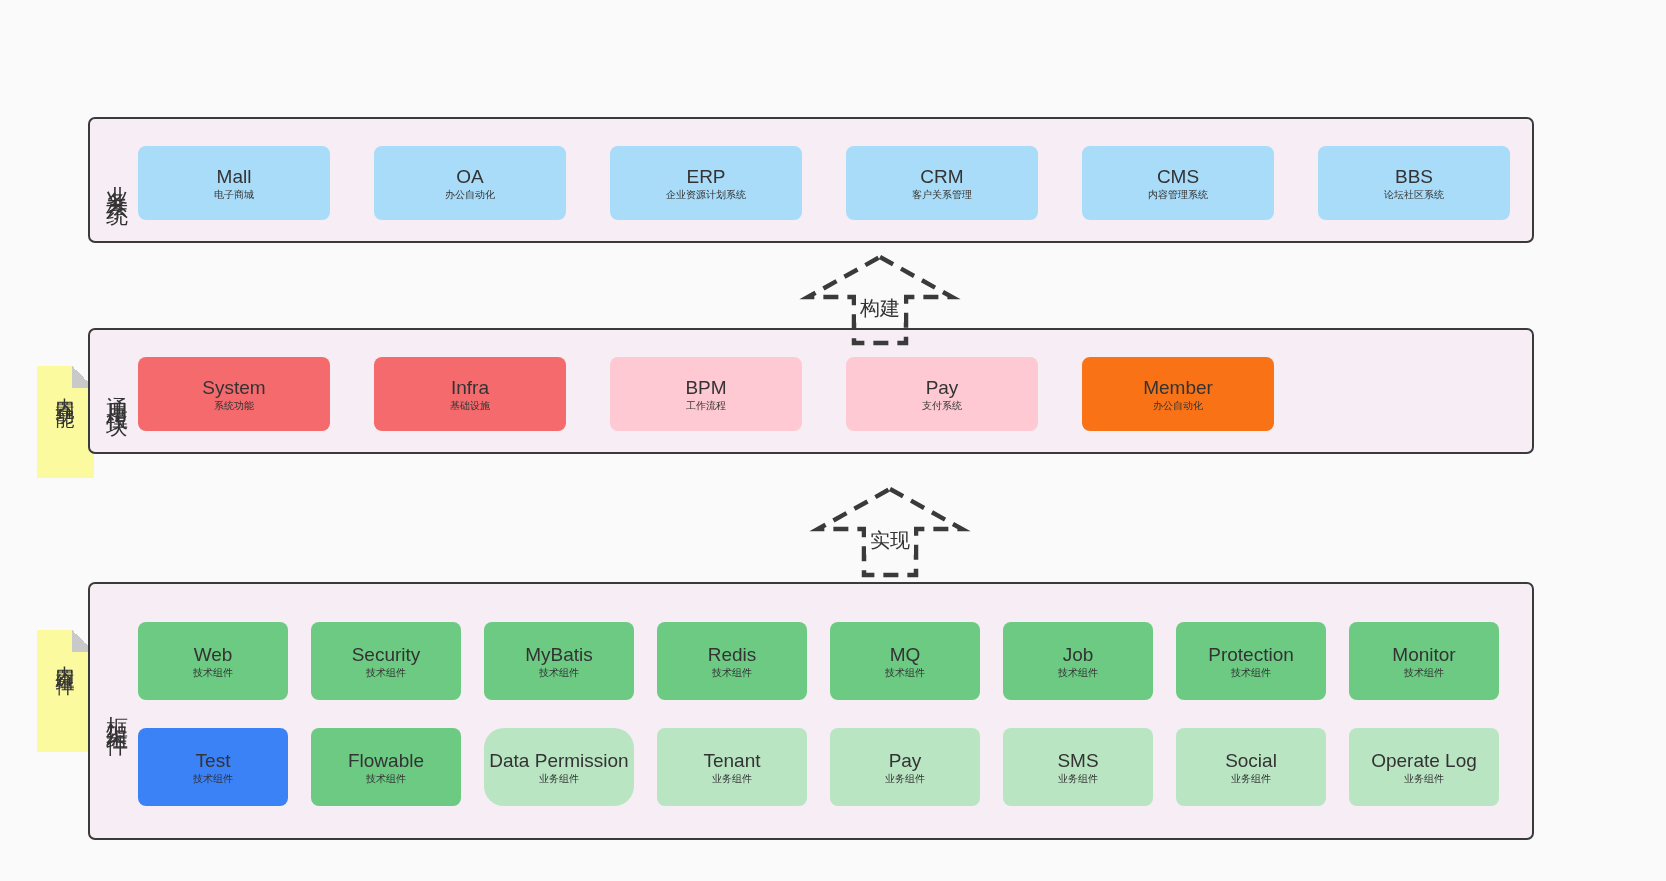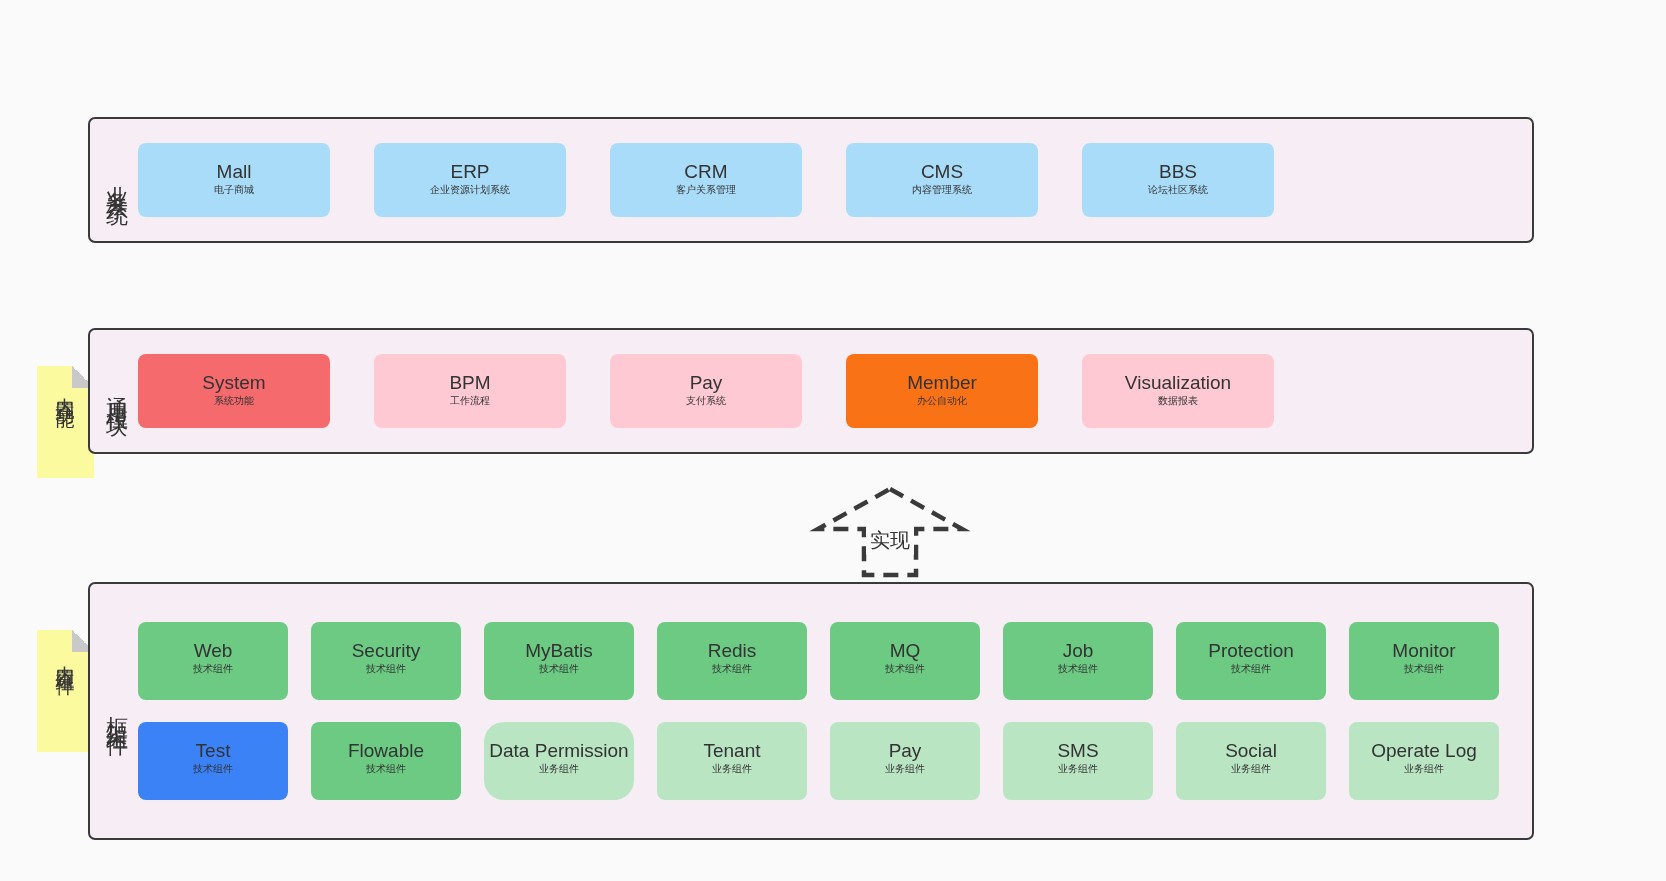--- a/index.html
+++ b/index.html
@@ -23,22 +23,22 @@
               align-self:center;flex:none;line-height:1;}
 
   .rows{flex:1;display:flex;flex-direction:column;justify-content:center;
         gap:22px;margin-left:10px;}
   .row{display:flex;}
   .row.cols-6{gap:44px;}
   .row.cols-8{gap:23px;}
   .cols-6 .box{width:192px;height:74px;}
   .cols-8 .box{width:150px;height:78px;}
   .box{border-radius:8px;display:flex;flex-direction:column;align-items:center;
-       justify-content:flex-start;text-align:center;line-height:1.25;flex:none;
-       padding:17px 4px;box-sizing:border-box;}
+       justify-content:center;text-align:center;line-height:1.25;flex:none;
+       padding:0 4px;box-sizing:border-box;margin-top:6px;}
   .box-name{font-size:19px;}
   .box-sub{font-size:10px;}
 
   
   .note{position:absolute;left:37px;width:57px;background:var(--note);z-index:1;
         display:flex;justify-content:center;}
   .note::before{content:"";position:absolute;top:0;right:0;width:22px;height:22px;
         background:linear-gradient(to bottom left,var(--page-bg) 0 50%,var(--note-fold) 50% 100%);}
   .note span{writing-mode:vertical-rl;text-orientation:upright;letter-spacing:4px;
         font-size:19px;line-height:1;color:var(--text);}
@@ -71,63 +71,73 @@
 
   <div class="layer" id="layer-business">
     <div class="side-label">业务系统</div>
     <div class="rows">
       <div class="row cols-6">
           <div class="box" style="background: rgb(169, 220, 248);">
             <div class="box-name">Mall</div>
             <div class="box-sub">电子商城</div>
           </div>
           <div class="box" style="background: rgb(169, 220, 248);">
+            <div class="box-name">OA</div>
+            <div class="box-sub">办公自动化</div>
+          </div>
+          <div class="box" style="background: rgb(169, 220, 248);">
             <div class="box-name">ERP</div>
             <div class="box-sub">企业资源计划系统</div>
           </div>
           <div class="box" style="background: rgb(169, 220, 248);">
             <div class="box-name">CRM</div>
             <div class="box-sub">客户关系管理</div>
           </div>
           <div class="box" style="background: rgb(169, 220, 248);">
             <div class="box-name">CMS</div>
             <div class="box-sub">内容管理系统</div>
           </div>
           <div class="box" style="background: rgb(169, 220, 248);">
             <div class="box-name">BBS</div>
             <div class="box-sub">论坛社区系统</div>
           </div>
         </div>
     </div>
   </div>
 
+  <div class="arrow" id="arrow-build">
+    <svg width="170" height="92" viewBox="0 0 170 92">
+      <polygon points="85,3 157,43 111,43 111,89 59,89 59,43 13,43"></polygon>
+    </svg>
+    <div class="arrow-label">构建</div>
+  </div>
 
   <div class="layer" id="layer-modules">
     <div class="side-label">通用模块</div>
     <div class="rows">
       <div class="row cols-6">
           <div class="box" style="background: rgb(245, 106, 109);">
             <div class="box-name">System</div>
             <div class="box-sub">系统功能</div>
           </div>
+          <div class="box" style="background: rgb(245, 106, 109);">
+            <div class="box-name">Infra</div>
+            <div class="box-sub">基础设施</div>
+          </div>
           <div class="box" style="background: rgb(254, 201, 211);">
             <div class="box-name">BPM</div>
             <div class="box-sub">工作流程</div>
           </div>
           <div class="box" style="background: rgb(254, 201, 211);">
             <div class="box-name">Pay</div>
             <div class="box-sub">支付系统</div>
           </div>
           <div class="box" style="background: #f97316;">
             <div class="box-name">Member</div>
             <div class="box-sub">办公自动化</div>
-          </div>
-          <div class="box" style="background: rgb(254, 201, 211);">
-            <div class="box-name">Visualization</div>
-            <div class="box-sub">数据报表</div>
           </div>
         </div>
     </div>
   </div>
 
   <div class="arrow" id="arrow-implement">
     <svg width="170" height="92" viewBox="0 0 170 92">
       <polygon points="85,3 157,43 111,43 111,89 59,89 59,43 13,43"></polygon>
     </svg>
     <div class="arrow-label">实现</div>

